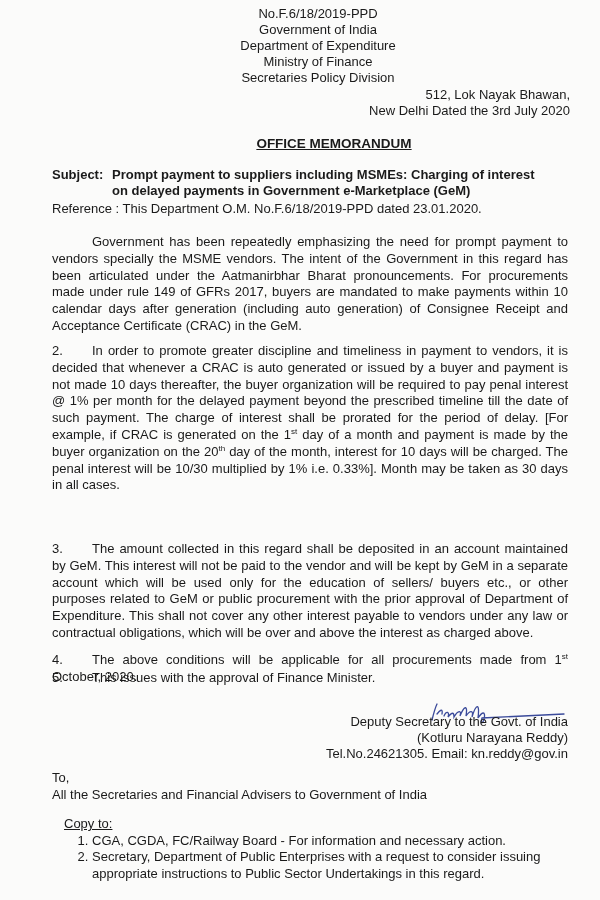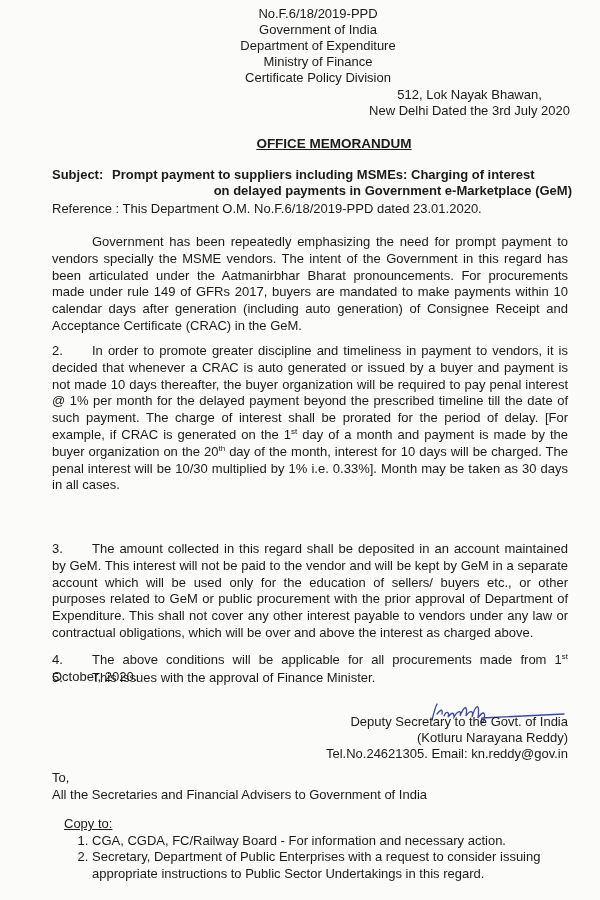--- a/index.html
+++ b/index.html
@@ -5,25 +5,25 @@
     html, body { margin: 0; padding: 0; }
     body {
       width: 600px; height: 900px; overflow: hidden;
       background: #fbfbfa;
       font-family: "Liberation Sans", sans-serif;
       color: #1a1a1a;
       position: relative;
     }
     .page { position: absolute; left: 0; top: 0; width: 600px; height: 900px; }
     .hdr-center { position: absolute; left: 180px; width: 276px; top: 6px; text-align: center; font-size: 13px; line-height: 16px; }
-    .hdr-right { position: absolute; right: 30px; top: 87px; text-align: center; font-size: 13px; line-height: 16px; }
+    .hdr-right { position: absolute; right: 30px; top: 87px; text-align: right; font-size: 13px; line-height: 16px; }
     .om-title { position: absolute; left: 0; width: 600px; top: 136px; text-align: center; font-weight: bold; font-size: 13.5px; text-decoration: underline; margin-left: 34px; }
     .subject { position: absolute; left: 52px; top: 167px; width: 520px; font-size: 13px; line-height: 16px; font-weight: bold; }
     .subject .lbl { display: inline-block; width: 60px; }
-    .subject .line2 { padding-left: 60px; text-align: right; }
+    .subject .line2 { padding-left: 60px; }
     .reference { position: absolute; left: 52px; top: 201px; font-size: 13px; line-height: 16px; }
     .para { position: absolute; left: 52px; width: 516px; font-size: 13px; line-height: 16.8px; text-align: justify; }
     .para .num { display: inline-block; width: 40px; }
     .p1 { top: 234px; text-indent: 40px; }
     .p2 { top: 343px; }
     .p3 { top: 503px; margin-top: 38px; }
     .p4 { top: 616px; margin-top: 36px; }
     .p5 { top: 670px; }
     sup { font-size: 8px; line-height: 0; }
     .signature { position: absolute; left: 428px; top: 700px; width: 140px; height: 26px; }
@@ -37,21 +37,21 @@
 </head>
 <body>
 
 <div class="page">
 
   <div class="hdr-center">
     <div>No.F.6/18/2019-PPD</div>
     <div>Government of India</div>
     <div>Department of Expenditure</div>
     <div>Ministry of Finance</div>
-    <div>Certificate Policy Division</div>
+    <div>Secretaries Policy Division</div>
   </div>
 
   <div class="hdr-right">
     <div>512, Lok Nayak Bhawan,</div>
     <div>New Delhi Dated the 3rd July 2020</div>
   </div>
 
   <div class="om-title">OFFICE MEMORANDUM</div>
 
   <div class="subject">

